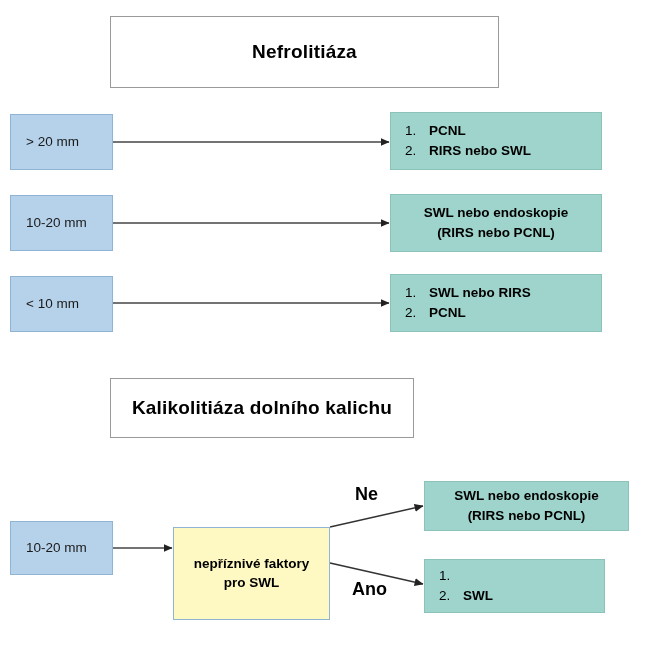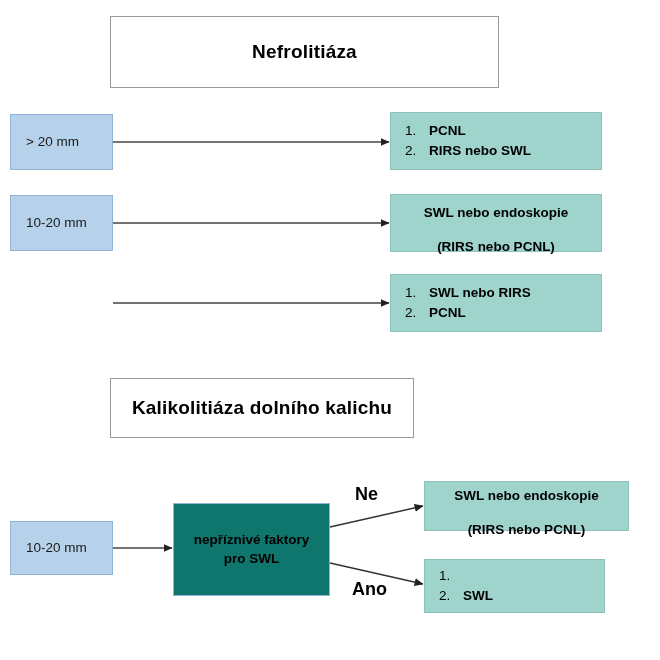--- a/index.html
+++ b/index.html
@@ -51,24 +51,25 @@
   }
   .blue-box .blue-text {
     font-size: 13.5px;
     color: #1a1a1a;
     padding-left: 15px;
     line-height: 1.25;
   }
 
   
   .decision-box {
-    background: #0f766e;
+    background: #fef9c3;
     border: 1px solid #8fb4d4;
     align-items: center;
     justify-content: center;
+    margin-top: 24px;
   }
   .decision-box .decision-text {
     font-size: 13.5px;
     font-weight: bold;
     color: #000000;
     text-align: center;
     line-height: 1.35;
   }
 
   
@@ -78,21 +79,21 @@
   }
   .teal-box.centered {
     align-items: center;
   }
   .teal-text {
     font-size: 13.5px;
     color: #000000;
     line-height: 1.45;
     text-align: center;
   }
-  .teal-text.bold { font-weight: bold; margin-top: 14px; }
+  .teal-text.bold { font-weight: bold; }
 
   
   ol.teal-list {
     list-style: none;
     margin: 0;
     padding: 0 0 0 14px;
     font-size: 13.5px;
     line-height: 1.45;
     color: #000000;
   }
@@ -176,20 +177,23 @@
 
   <div class="node blue-box" style="left:10px; top:195px; width:103px; height:56px;">
     <span class="blue-text">10-20 mm</span>
   </div>
 
   <div class="node teal-box centered" style="left:390px; top:194px; width:212px; height:58px;">
     <span class="teal-text bold">SWL nebo endoskopie</span>
     <span class="teal-text bold">(RIRS nebo PCNL)</span>
   </div>
 
+  <div class="node blue-box" style="left:10px; top:276px; width:103px; height:56px;">
+    <span class="blue-text">&lt; 10 mm</span>
+  </div>
 
   <div class="node teal-box" style="left:390px; top:274px; width:212px; height:58px;">
     <ol class="teal-list">
       <li>
         <span class="num">1.</span>
         <span class="lbl bold">SWL nebo RIRS</span>
       </li>
       <li>
         <span class="num">2.</span>
         <span class="lbl normal">PCNL</span>

